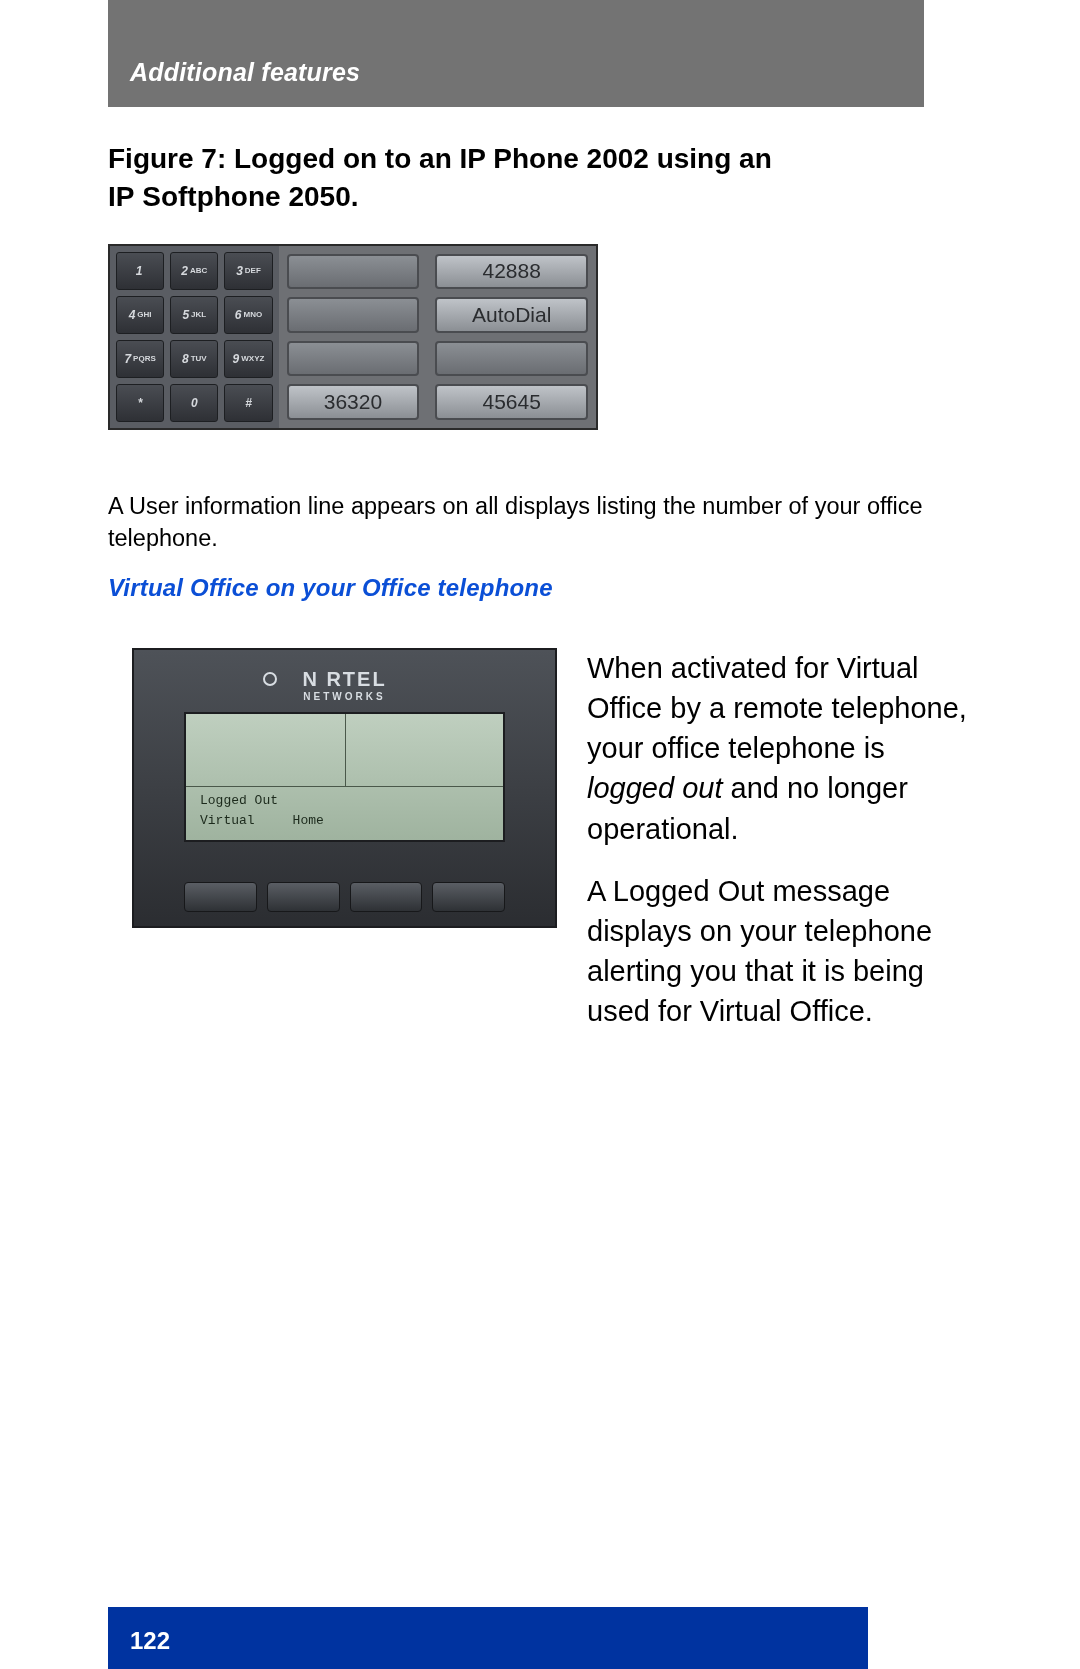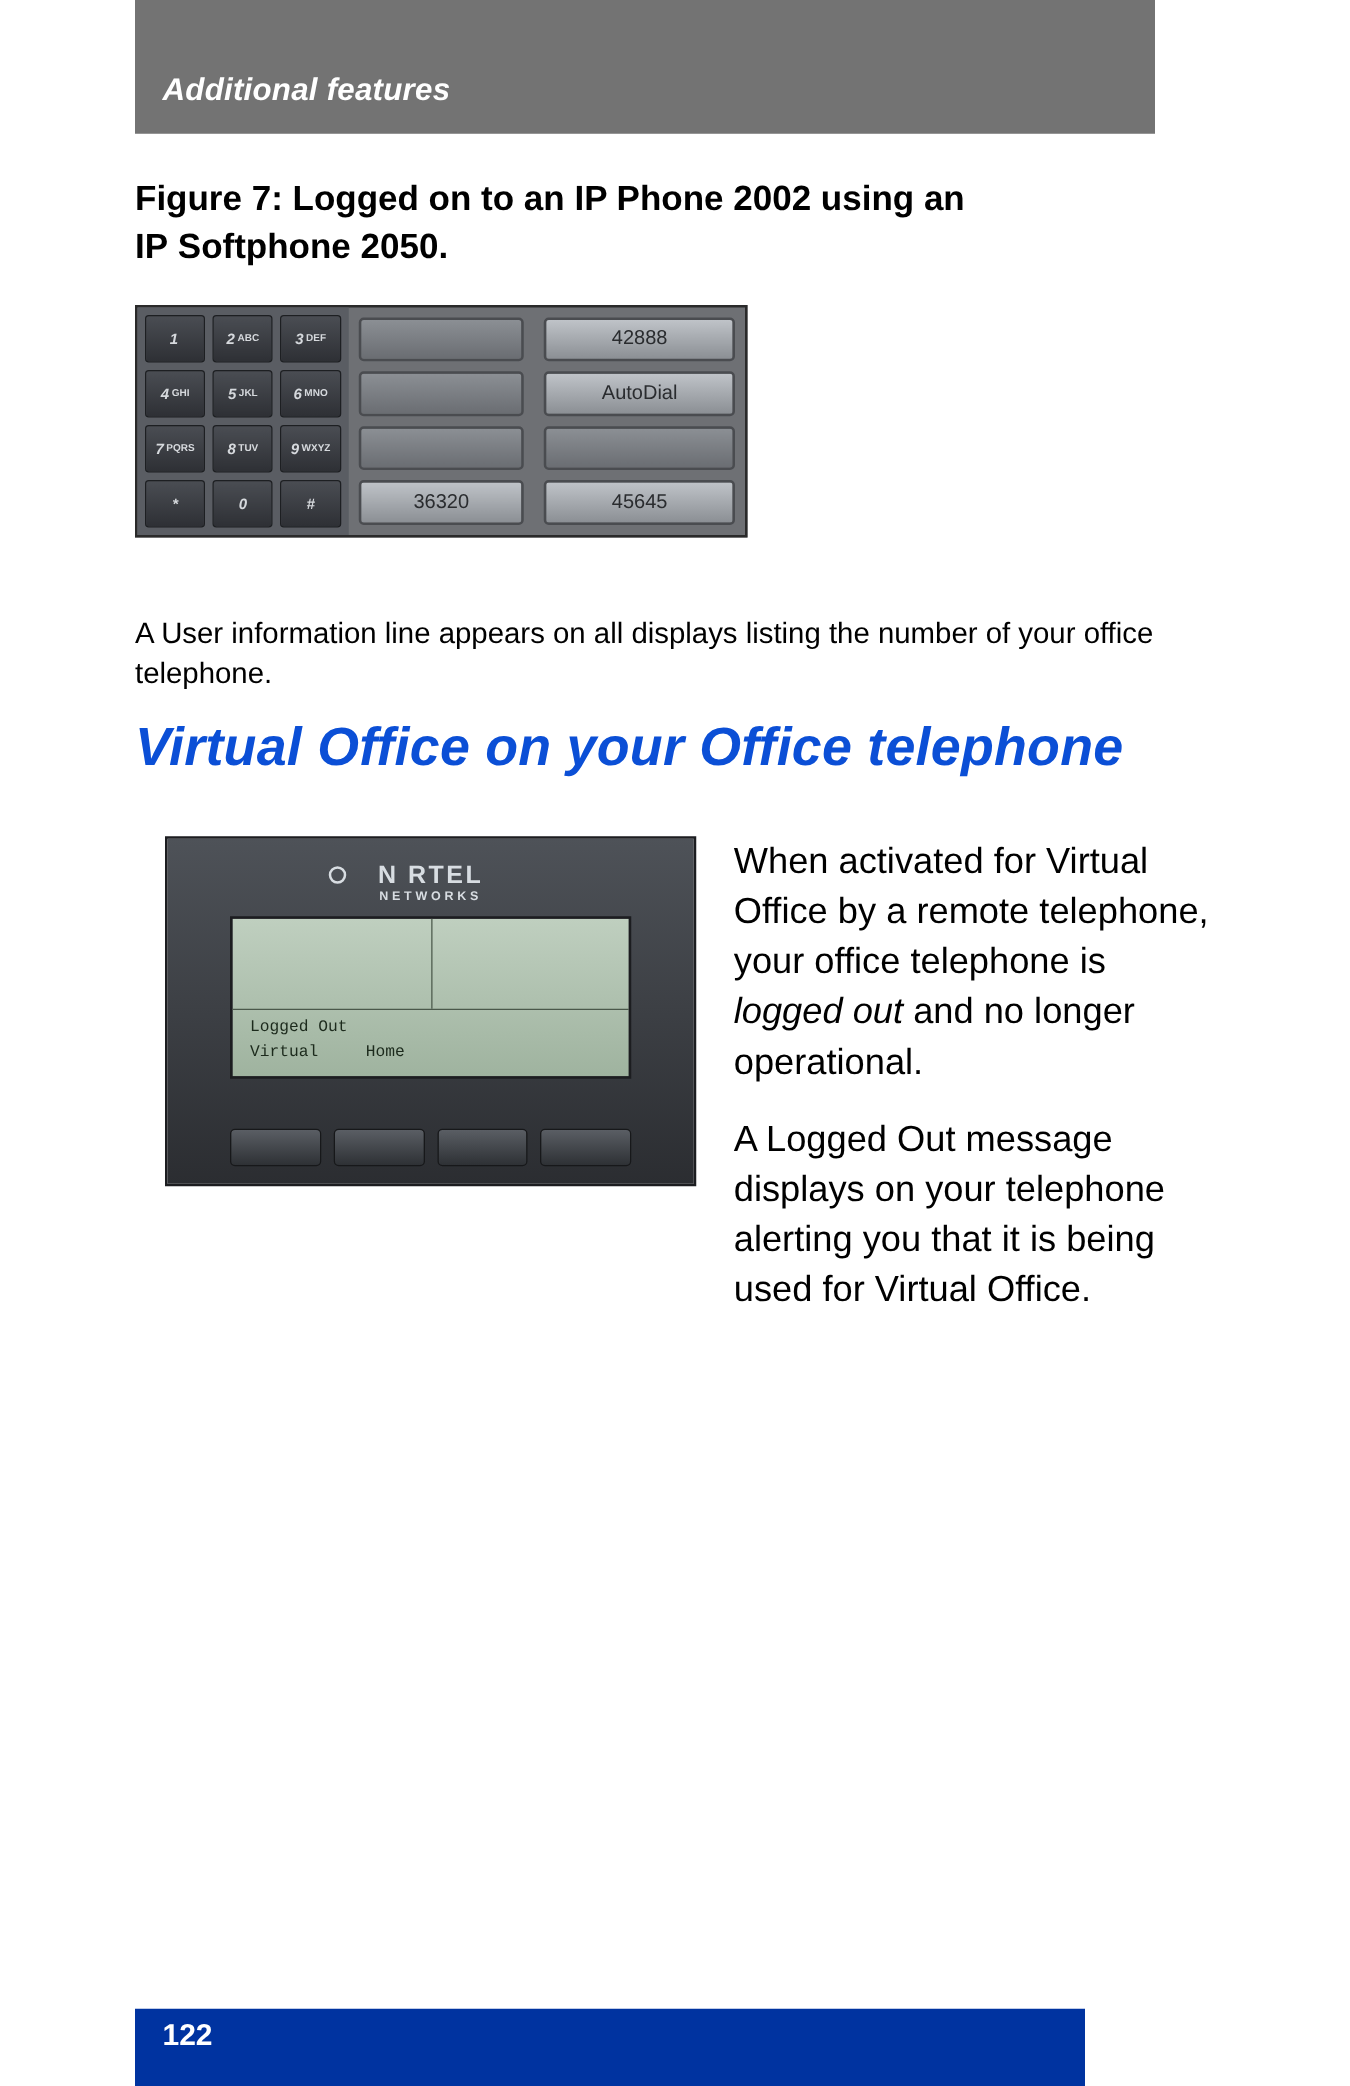--- a/index.html
+++ b/index.html
@@ -10,47 +10,47 @@
   .content { padding-top: 140px; width: 864px; }
   .fig-caption { font-weight: 700; font-size: 28px; line-height: 1.35; margin-bottom: 28px; max-width: 740px; }
 
   
   .keypad-wrap { width: 490px; height: 186px; background: #6e7074; border: 2px solid #2a2a2a; display: flex; gap: 0; margin-bottom: 60px; }
   .kp-left { width: 170px; display: grid; grid-template-columns: repeat(3,1fr); grid-template-rows: repeat(4,1fr); gap: 6px; padding: 6px; background: #5a5d63; }
   .kp-key { background: linear-gradient(#4a4d53,#2e3035); border: 1px solid #1d1f22; border-radius: 3px; color: #d6d9dd; font-size: 12px; display:flex; align-items:center; justify-content:center; font-weight:700; font-style:italic; }
   .kp-key .sup { font-size: 8px; margin-left:2px; font-style:normal; font-weight:600; }
   .kp-mid { width: 150px; display:flex; flex-direction:column; padding:8px; gap:8px; }
   .kp-right { width: 170px; display:flex; flex-direction:column; padding:8px; gap:8px; }
-  .soft-btn { flex:1; background: linear-gradient(#bfc3c8,#8b8f94); border:2px solid #4a4c50; border-radius:4px; display:flex; align-items:center; justify-content:center; color:#2a2c2f; font-size:16px; }
+  .soft-btn { flex:1; background: linear-gradient(#bfc3c8,#8b8f94); border:2px solid #4a4c50; border-radius:4px; display:flex; align-items:center; justify-content:center; color:#2a2c2f; font-size:21px; }
   .soft-btn.blank { background: linear-gradient(#8b8f94,#6a6d72); }
 
   .body-p { font-size: 23.5px; line-height: 1.38; margin-bottom: 20px; max-width: 864px; color:#000; }
 
-  .section-h2 { color: #0b4fd6; font-style: italic; font-weight: 800; font-size: 43px; margin-bottom: 46px; letter-spacing:.2px; }
+  .section-h2 { color: #0b4fd6; font-style: italic; font-weight: 800; font-size: 24px; margin-bottom: 46px; letter-spacing:.2px; }
 
   .two-col { display:flex; gap: 30px; align-items:flex-start;margin-left:24px; }
 
   
   .phone-fig { width: 425px; height: 280px; background: linear-gradient(#4e5258,#2b2d31); border: 2px solid #1c1d20; position: relative; }
   .phone-brand { position:absolute; top:18px; left:0; right:0; text-align:center; color:#d8dde2; font-size:20px; letter-spacing:2px; font-weight:700; }
   .phone-brand .sub { display:block; font-size:10px; letter-spacing:3px; font-weight:600; }
   .phone-screen { position:absolute; top:62px; left:50px; right:50px; height:130px; background: linear-gradient(#bfcfbf,#9fb39f); border:2px solid #1c1d20; }
   .screen-cross-v { position:absolute; left:50%; top:0; width:1px; height:72px; background:#4a584a; }
   .screen-cross-h { position:absolute; left:0; right:0; top:72px; height:1px; background:#4a584a; }
   .scr-line1 { position:absolute; left:14px; bottom:32px; font-size:13px; color:#1c2a1c; font-family: "Courier New", monospace; }
   .scr-line2 { position:absolute; left:14px; bottom:12px; font-size:13px; color:#1c2a1c; font-family: "Courier New", monospace; }
   .scr-line2 .gap { display:inline-block; width:38px; }
   .phone-keys { position:absolute; bottom:14px; left:50px; right:50px; display:flex; gap:10px; }
   .pkey { flex:1; height:30px; background: linear-gradient(#5a5e64,#2e3135); border:1px solid #17181a; border-radius:4px; }
 
   .right-col { flex:1; }
   .right-col p { font-size:29px; line-height:1.38; margin-bottom:22px; color:#000; }
   .right-col em { font-style: italic; }
 
-  .footer-bar { position:absolute; left:108px; bottom:0; width:760px; height:62px; background:#0033a0; display:flex; align-items:flex-start; padding:8px 0 0 22px; }
+  .footer-bar { position:absolute; left:108px; bottom:0; width:760px; height:62px; background:#0033a0; display:flex; align-items:flex-start; padding:20px 0 0 22px; }
   .page-num { color:#fff; font-weight:700; font-size:24px; }
 </style>
 </head>
 <body>
 
 <div class="page">
 
   <div class="header-bar">
     <span class="header-text">Additional features</span>
   </div>

